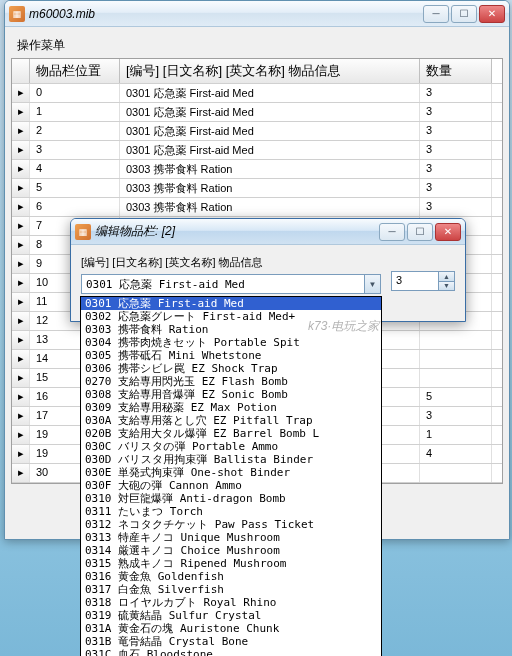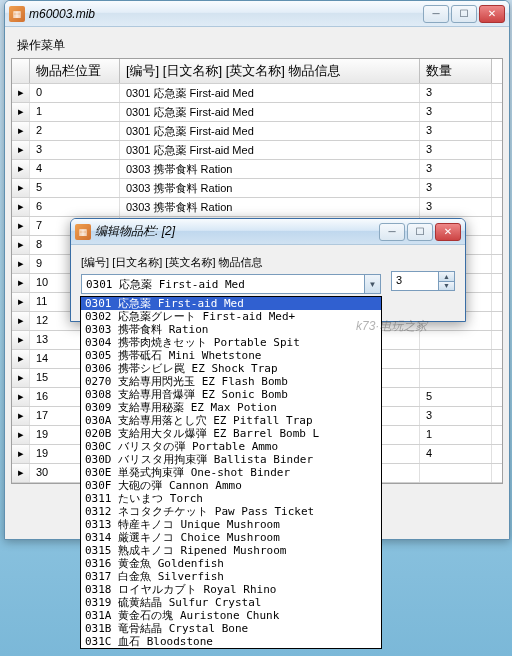--- a/index.html
+++ b/index.html
@@ -129,21 +129,20 @@
 .spin-btns { width:16px; display:flex; flex-direction:column; }
 .spin-btns > div {
   flex:1; background:linear-gradient(180deg,#eef4fa,#cfe0ee);
   border-left:1px solid #7a9cbc; border-bottom:1px solid #7a9cbc;
   font-size:7px; display:flex;align-items:center;justify-content:center;color:#456;
 }
 .spin-btns > div:last-child{border-bottom:none;}
 .watermark {
   position:absolute; color:rgba(60,60,60,0.4); font-size:12px;
   font-style:italic;
-  margin-left:48px;
 }
 </style>
 </head>
 <body>
 
 <div class="window" style="left:4px; top:0; width:506px; height:540px;">
   <div class="titlebar">
     <div class="titlebar-icon">▦</div>
     <div class="titlebar-title">m60003.mib</div>
     <div class="win-btns">
@@ -332,20 +331,21 @@
     <div class="dropdown-item">0306 携帯シビレ罠 EZ Shock Trap</div>
     <div class="dropdown-item">0270 支給専用閃光玉 EZ Flash Bomb</div>
     <div class="dropdown-item">0308 支給専用音爆弾 EZ Sonic Bomb</div>
     <div class="dropdown-item">0309 支給専用秘薬 EZ Max Potion</div>
     <div class="dropdown-item">030A 支給専用落とし穴 EZ Pitfall Trap</div>
     <div class="dropdown-item">020B 支給用大タル爆弾 EZ Barrel Bomb L</div>
     <div class="dropdown-item">030C バリスタの弾 Portable Ammo</div>
     <div class="dropdown-item">030D バリスタ用拘束弾 Ballista Binder</div>
     <div class="dropdown-item">030E 単発式拘束弾 One-shot Binder</div>
     <div class="dropdown-item">030F 大砲の弾 Cannon Ammo</div>
+    <div class="dropdown-item">0310 対巨龍爆弾 Anti-dragon Bomb</div>
     <div class="dropdown-item">0311 たいまつ Torch</div>
     <div class="dropdown-item">0312 ネコタクチケット Paw Pass Ticket</div>
     <div class="dropdown-item">0313 特産キノコ Unique Mushroom</div>
     <div class="dropdown-item">0314 厳選キノコ Choice Mushroom</div>
     <div class="dropdown-item">0315 熟成キノコ Ripened Mushroom</div>
     <div class="dropdown-item">0316 黄金魚 Goldenfish</div>
     <div class="dropdown-item">0317 白金魚 Silverfish</div>
     <div class="dropdown-item">0318 ロイヤルカブト Royal Rhino</div>
     <div class="dropdown-item">0319 硫黄結晶 Sulfur Crystal</div>
     <div class="dropdown-item">031A 黄金石の塊 Auristone Chunk</div>

